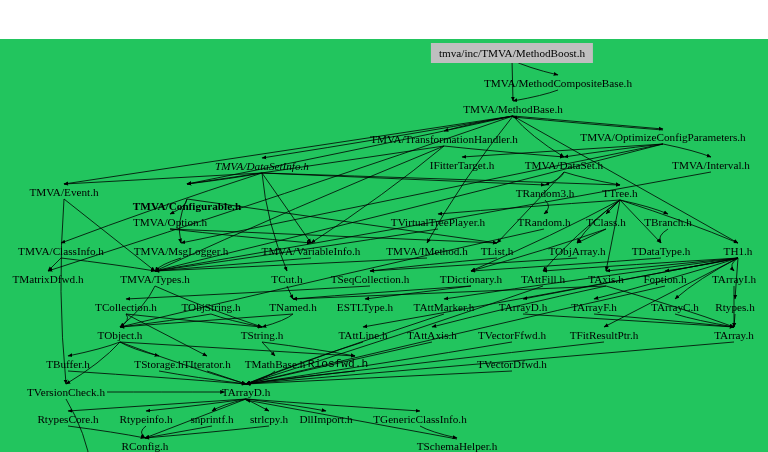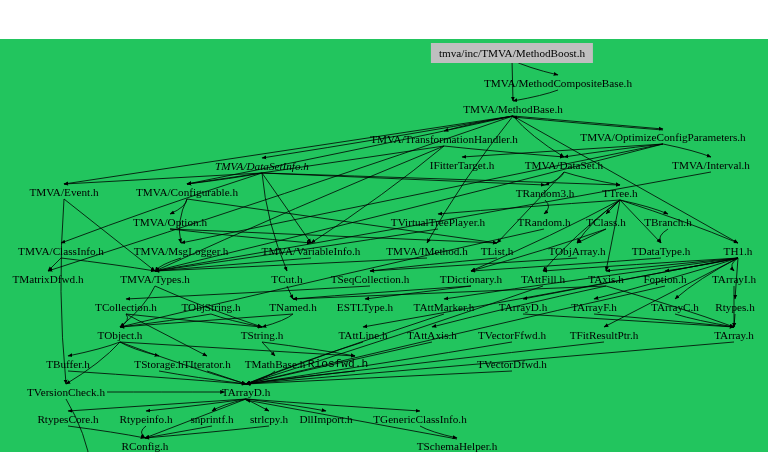--- a/index.html
+++ b/index.html
@@ -163,21 +163,21 @@
       <div class="node root" style="left: 512px; top: 14px; background: rgb(191, 191, 191);">tmva/inc/TMVA/MethodBoost.h</div>
       <div class="node" style="left: 558px; top: 44px;">TMVA/MethodCompositeBase.h</div>
       <div class="node" style="left: 513px; top: 70px;">TMVA/MethodBase.h</div>
       <div class="node" style="left: 444px; top: 100px;">TMVA/TransformationHandler.h</div>
       <div class="node" style="left: 663px; top: 98px;">TMVA/OptimizeConfigParameters.h</div>
       <div class="node" style="left: 262px; top: 127px; font-style: italic;">TMVA/DataSetInfo.h</div>
       <div class="node" style="left: 462px; top: 126px;">IFitterTarget.h</div>
       <div class="node" style="left: 564px; top: 126px;">TMVA/DataSet.h</div>
       <div class="node" style="left: 711px; top: 126px;">TMVA/Interval.h</div>
       <div class="node" style="left: 64px; top: 153px;">TMVA/Event.h</div>
-      <div class="node" style="left: 187px; top: 153px;">TMVA/Configurable.h</div>
+      <div class="node" style="left: 187px; top: 167px; font-weight: bold;">TMVA/Configurable.h</div>
       <div class="node" style="left: 545px; top: 154px;">TRandom3.h</div>
       <div class="node" style="left: 620px; top: 154px;">TTree.h</div>
       <div class="node" style="left: 170px; top: 183px;">TMVA/Option.h</div>
       <div class="node" style="left: 438px; top: 183px;">TVirtualTreePlayer.h</div>
       <div class="node" style="left: 544px; top: 183px;">TRandom.h</div>
       <div class="node" style="left: 606px; top: 183px; text-align: center;">TClass.h</div>
       <div class="node" style="left: 668px; top: 183px;">TBranch.h</div>
       <div class="node" style="left: 61px; top: 212px;">TMVA/ClassInfo.h</div>
       <div class="node" style="left: 181px; top: 212px;">TMVA/MsgLogger.h</div>
       <div class="node" style="left: 311px; top: 212px;">TMVA/VariableInfo.h</div>

